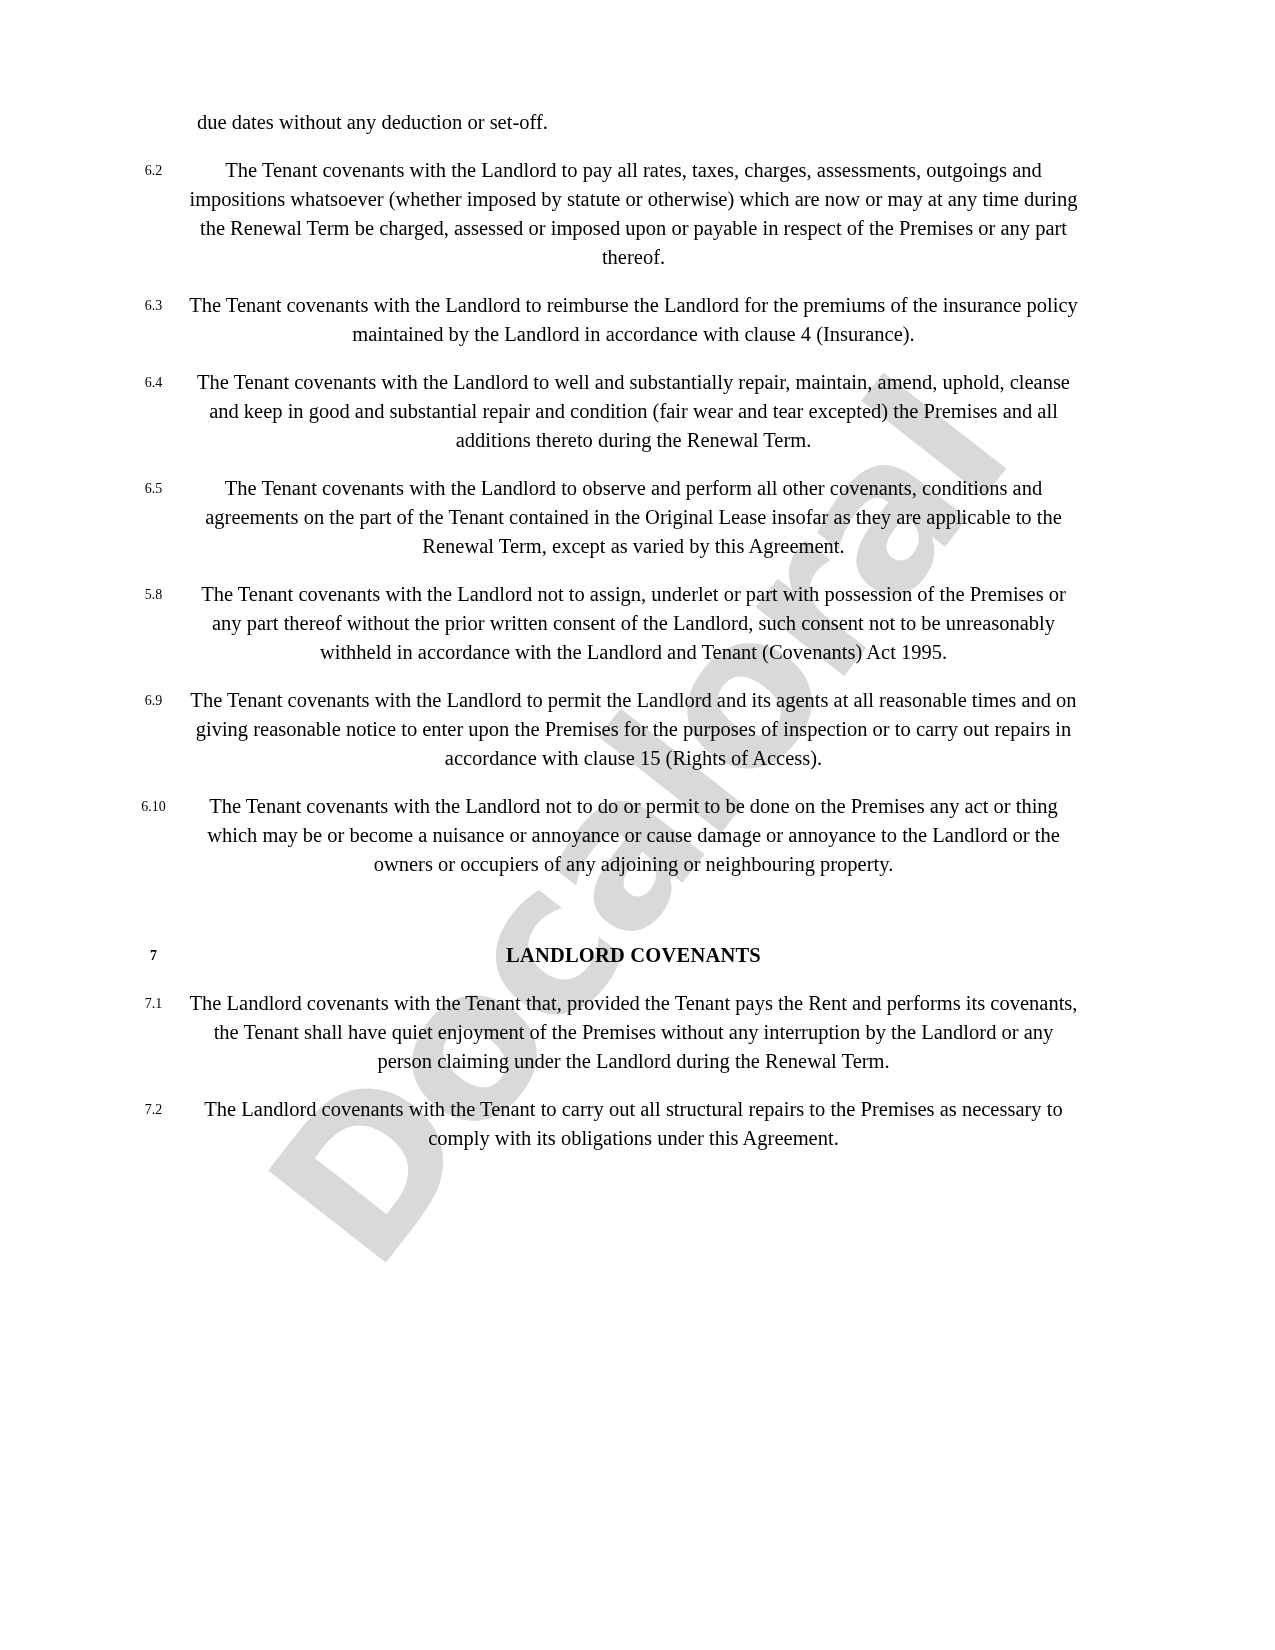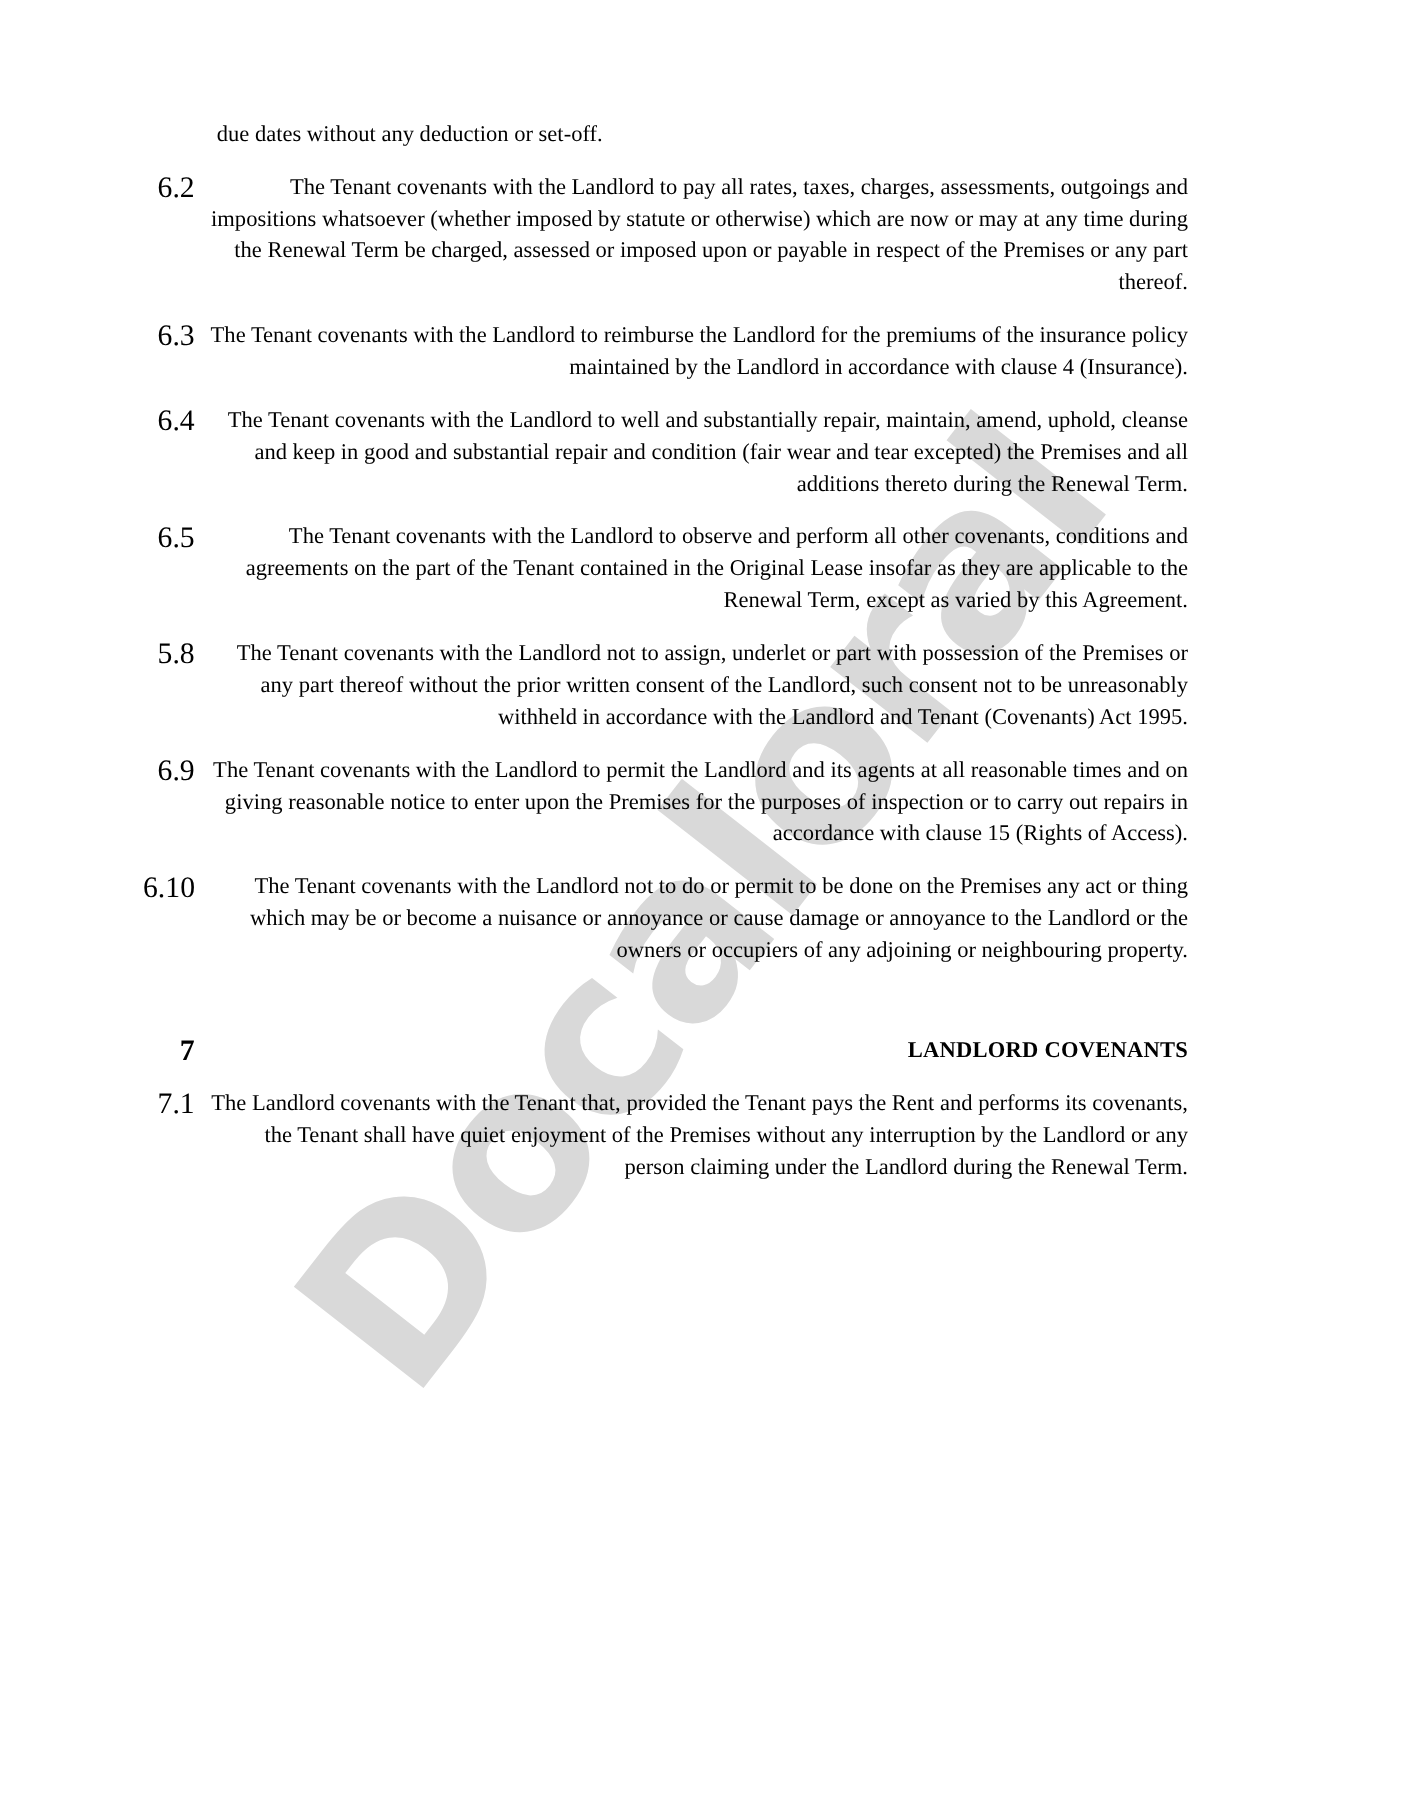--- a/index.html
+++ b/index.html
@@ -68,31 +68,31 @@
   }
 
   .clause {
     display: flex;
     align-items: flex-start;
     margin-top: 19px;
   }
   .clause-num {
     width: 57px;
     flex: 0 0 57px;
-    text-align: right;
-    font-size: 27px;
+    text-align: center;
+    font-size: 14px;
     line-height: 29px;
     padding-right: 10px;
     box-sizing: border-box;
   }
   .clause-text {
     flex: 1 1 auto;
     font-size: 20.5px;
     line-height: 29px;
-    text-align: right;
+    text-align: center;
   }
 
   
   .section-heading {
     display: flex;
     align-items: flex-start;
     margin-top: 62px;
     font-weight: bold;
   }
   .section-heading .clause-num {
@@ -157,16 +157,20 @@
       <div class="section-heading">
         <div class="clause-num">7</div>
         <div class="clause-text">LANDLORD COVENANTS</div>
       </div>
 
       <div class="clause">
         <div class="clause-num">7.1</div>
         <div class="clause-text">The Landlord covenants with the Tenant that, provided the Tenant pays the Rent and performs its covenants, the Tenant shall have quiet enjoyment of the Premises without any interruption by the Landlord or any person claiming under the Landlord during the Renewal Term.</div>
       </div>
 
+      <div class="clause">
+        <div class="clause-num">7.2</div>
+        <div class="clause-text">The Landlord covenants with the Tenant to carry out all structural repairs to the Premises as necessary to comply with its obligations under this Agreement.</div>
+      </div>
 
     </div>
   </div>
 </div>
 
 </body></html>

